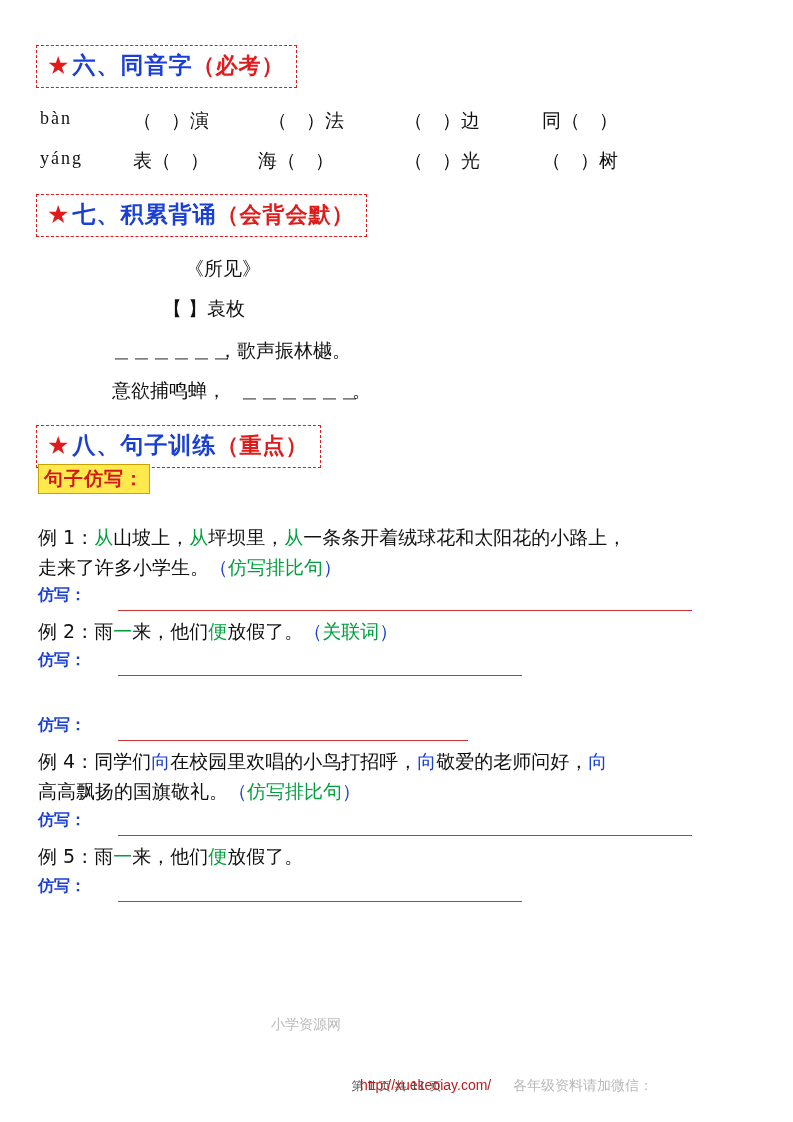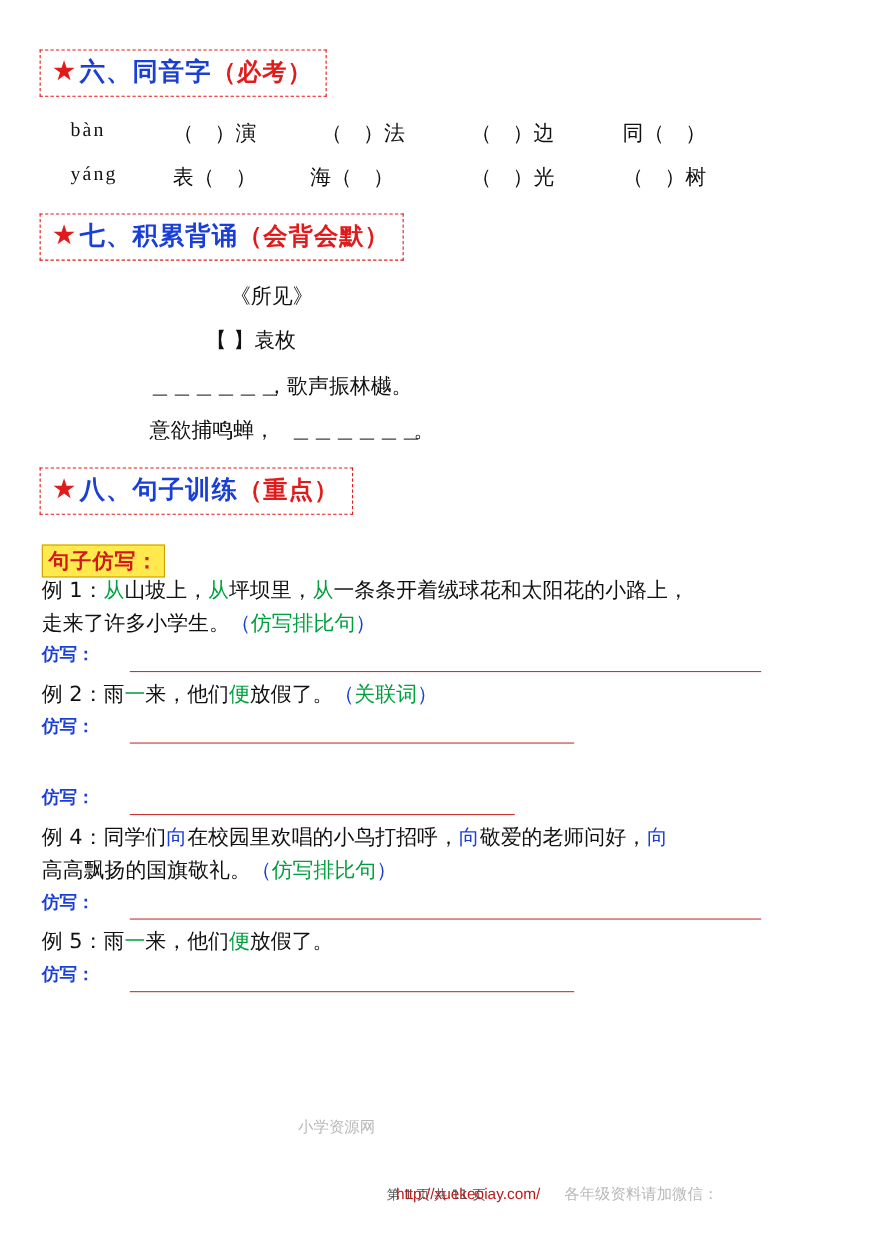--- a/index.html
+++ b/index.html
@@ -52,21 +52,20 @@
     font-size: 22px;
     color: #e11b1b;
     letter-spacing: 1px;
   }
 
   
   .t {
     position: absolute;
     white-space: nowrap;
     font-family: "DejaVu Sans", sans-serif;
-    margin-left: 24px;
   }
   .han {
     font-family: "DejaVu Sans", sans-serif;
     font-size: 19px;
     color: #111;
   }
   .pinyin {
     font-family: "Liberation Serif", serif;
     font-size: 18px;
     letter-spacing: 2px;
@@ -182,21 +181,21 @@
   <div class="t poem" style="left:112px; top:378px;">意欲捕鸣蝉，</div>
   <div class="t poem" style="left:240px; top:378px; letter-spacing:1px;">＿＿＿＿＿＿</div>
   <div class="t poem" style="left:352px; top:378px;">。</div>
 
   <div class="sec-head" style="left:36px; top:425px;">
     <span class="star">★</span>
     <span class="sec-title">八、句子训练</span>
     <span class="sec-note">（重点）</span>
   </div>
 
-  <div class="hl-box" style="left:38px; top:495px;text-align:center;">句子仿写：</div>
+  <div class="hl-box" style="left:38px; top:464px;text-align:center;">句子仿写：</div>
 
   <div class="ex" style="left:38px; top:522px;">
     <span>例 1：</span><span class="grn">从</span><span>山坡上，</span><span class="grn">从</span><span>坪坝里，</span><span class="grn">从</span><span>一条条开着绒球花和太阳花的小路上，</span>
   </div>
   <div class="ex" style="left:38px; top:552px;">
     <span>走来了许多小学生。</span><span class="blu">（</span><span class="grn">仿写排比句</span><span class="blu">）</span>
   </div>
   <div class="fangxie" style="left:38px; top:585px;">仿写：</div>
   <div class="rule" style="left:118px; top:610px; width:574px;"></div>
 

